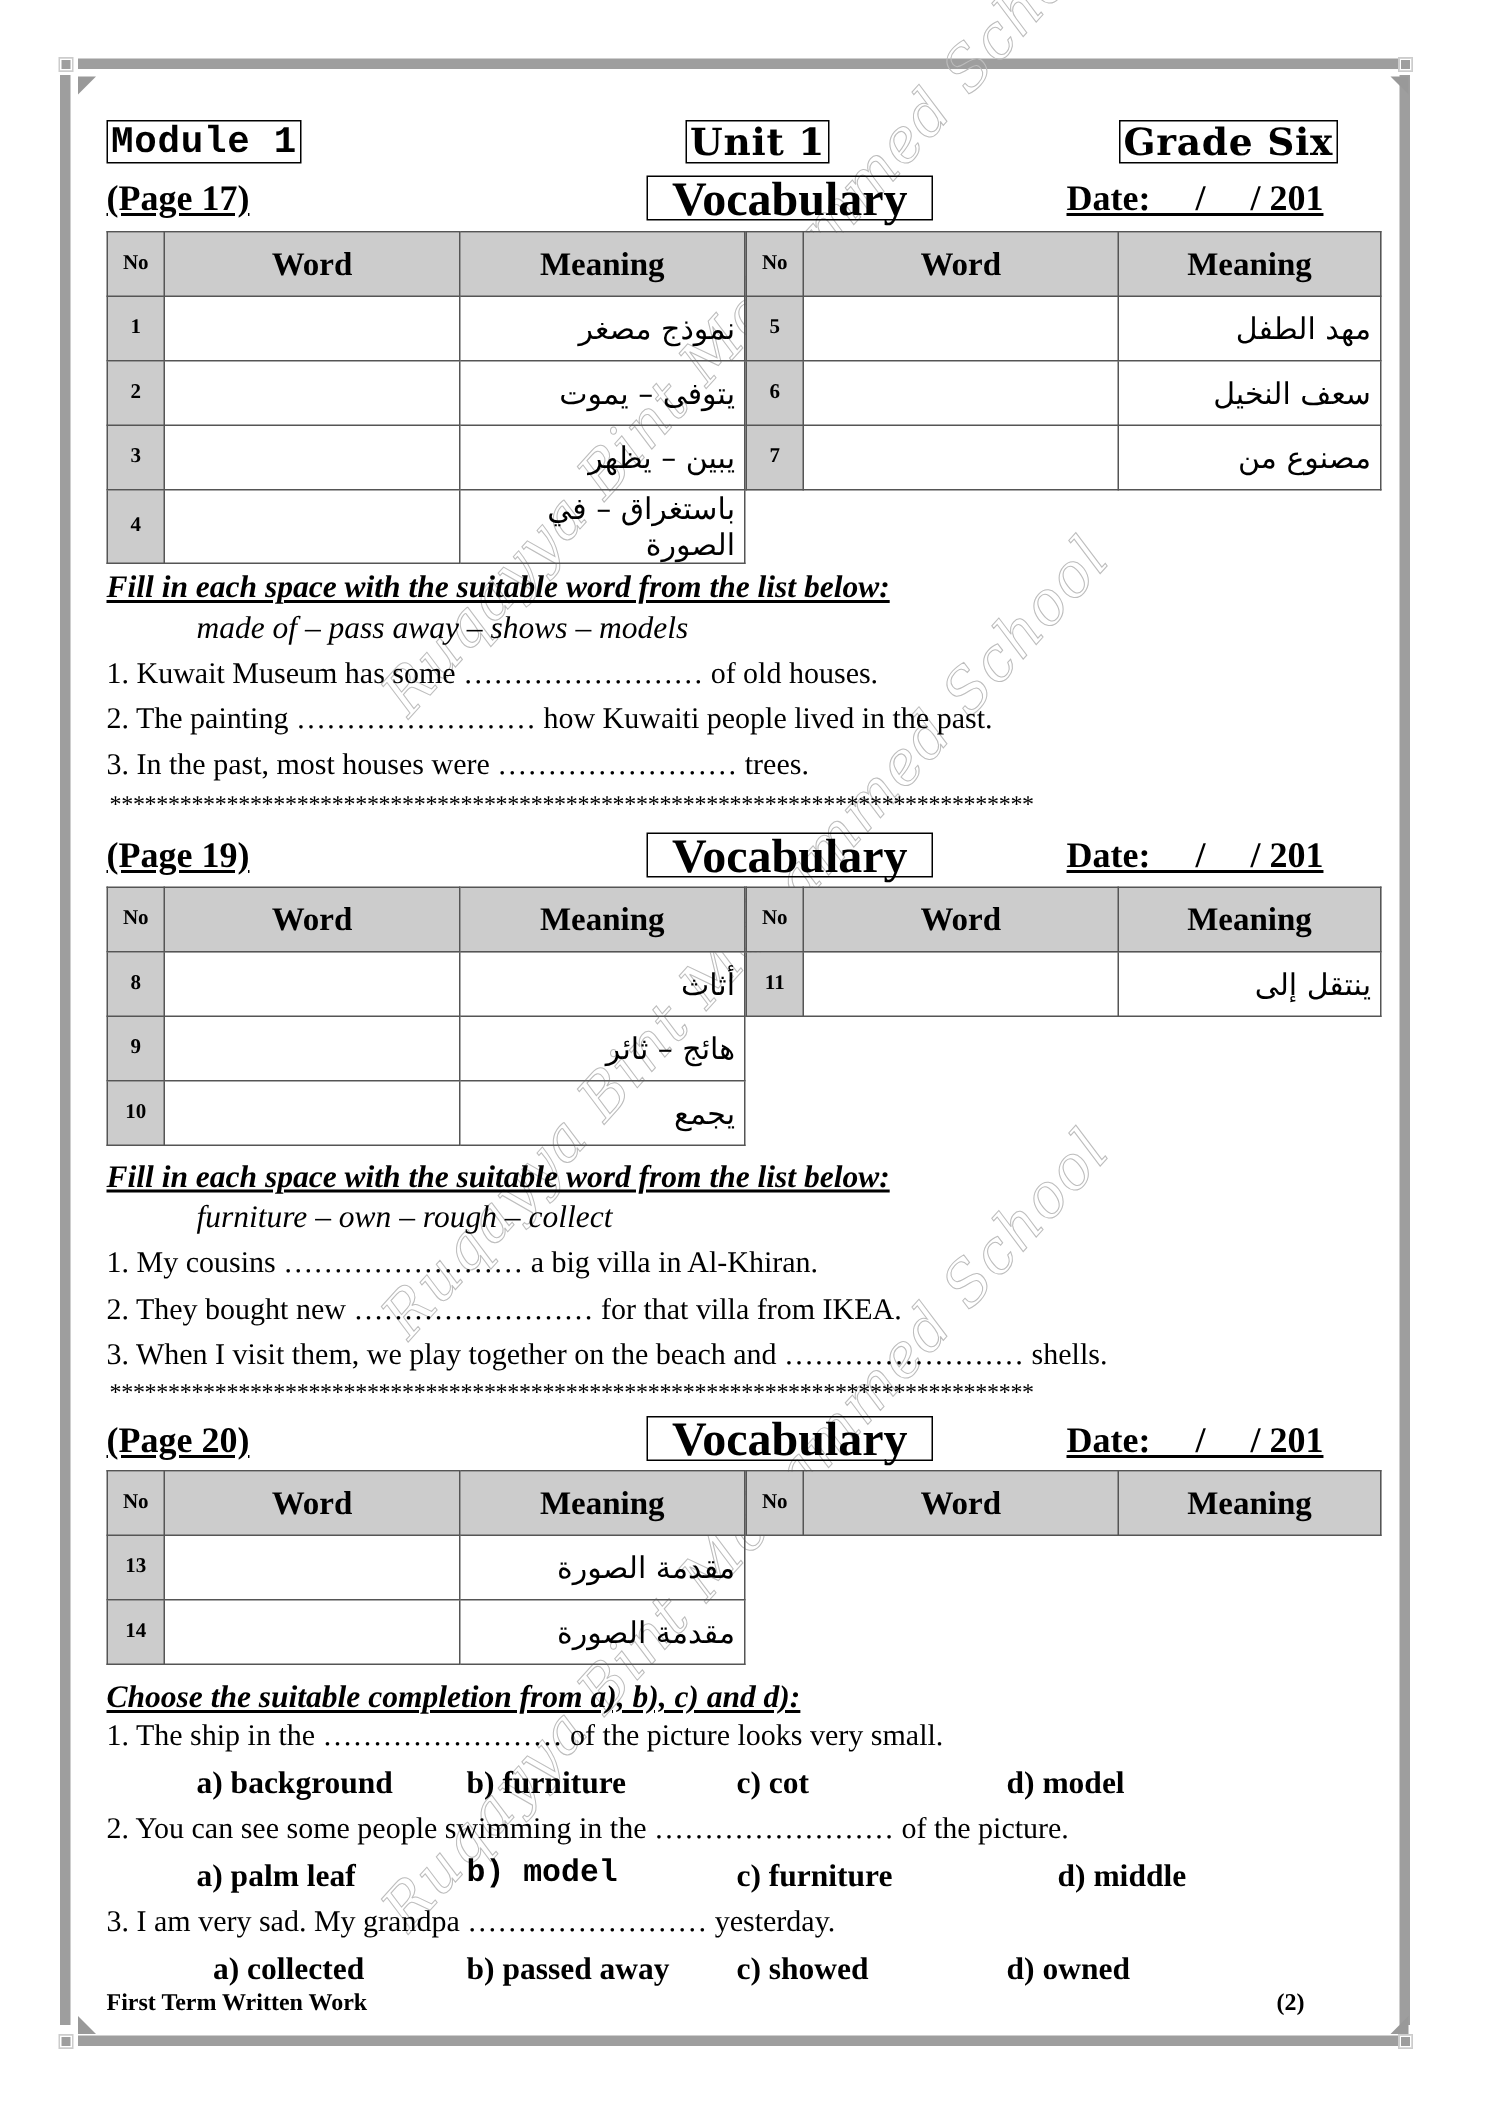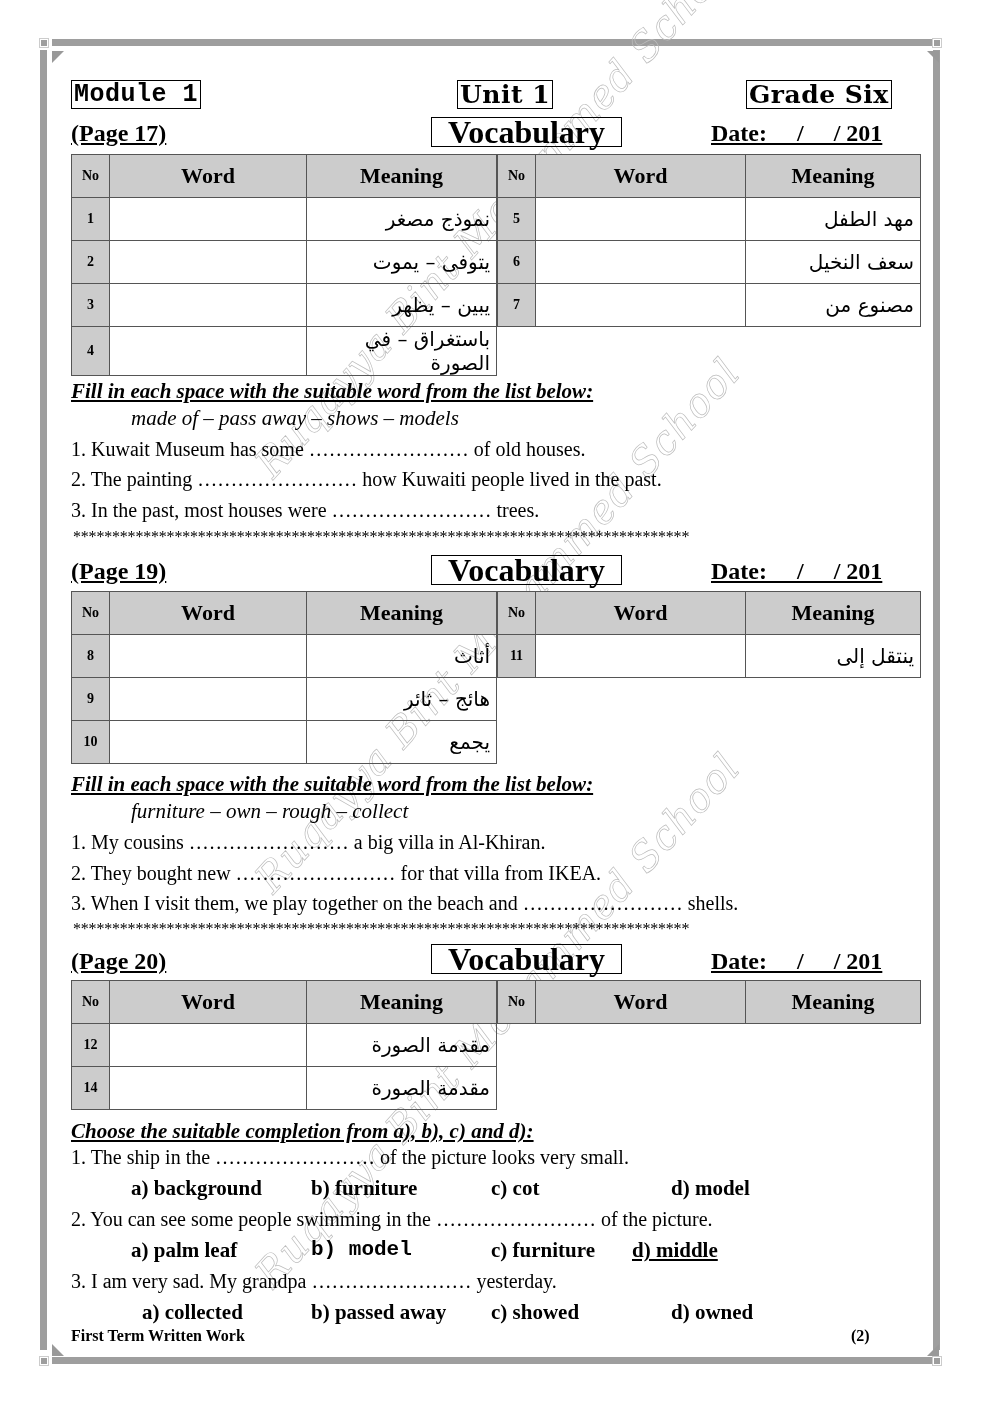--- a/index.html
+++ b/index.html
@@ -222,21 +222,21 @@
       <col style="width:197px">
       <col style="width:190px">
     </colgroup>
   <tbody>
       <tr>
     <th class="no">No</th>
     <th>Word</th>
     <th>Meaning</th>
   </tr>
   <tr>
-    <td class="no">12</td>
+    <td class="no">13</td>
     <td></td>
     <td class="meaning">مقدمة الصورة</td>
   </tr>
   <tr>
     <td class="no">14</td>
     <td></td>
     <td class="meaning">مقدمة الصورة</td>
   </tr>
 </tbody>
   </table>
@@ -261,21 +261,21 @@
 <div class="abs sentence" style="left:71px;top:1145px;">1. The ship in the …………………… of the picture looks very small.</div>
 <div class="abs opt" style="left:131px;top:1176px;">a) background</div>
 <div class="abs opt" style="left:311px;top:1176px;">b) furniture</div>
 <div class="abs opt" style="left:491px;top:1176px;">c) cot</div>
 <div class="abs opt" style="left:671px;top:1176px;">d) model</div>
 
 <div class="abs sentence" style="left:71px;top:1207px;">2. You can see some people swimming in the …………………… of the picture.</div>
 <div class="abs opt" style="left:131px;top:1238px;">a) palm leaf</div>
 <div class="abs opt" style="left:311px;top:1238px;font-family:Liberation Mono, monospace;">b) model</div>
 <div class="abs opt" style="left:491px;top:1238px;">c) furniture</div>
-<div class="abs opt" style="left:632px;top:1238px;text-decoration:underline;">d) middle</div>
+<div class="abs opt" style="left:705px;top:1238px;">d) middle</div>
 
 <div class="abs sentence" style="left:71px;top:1269px;">3. I am very sad. My grandpa …………………… yesterday.</div>
 <div class="abs opt" style="left:142px;top:1300px;">a) collected</div>
 <div class="abs opt" style="left:311px;top:1300px;">b) passed away</div>
 <div class="abs opt" style="left:491px;top:1300px;">c) showed</div>
 <div class="abs opt" style="left:671px;top:1300px;">d) owned</div>
 
 <div class="abs footer" style="left:71px;top:1327px;">First Term Written Work</div>
 <div class="abs footer" style="left:851px;top:1327px;">(2)</div>
 

